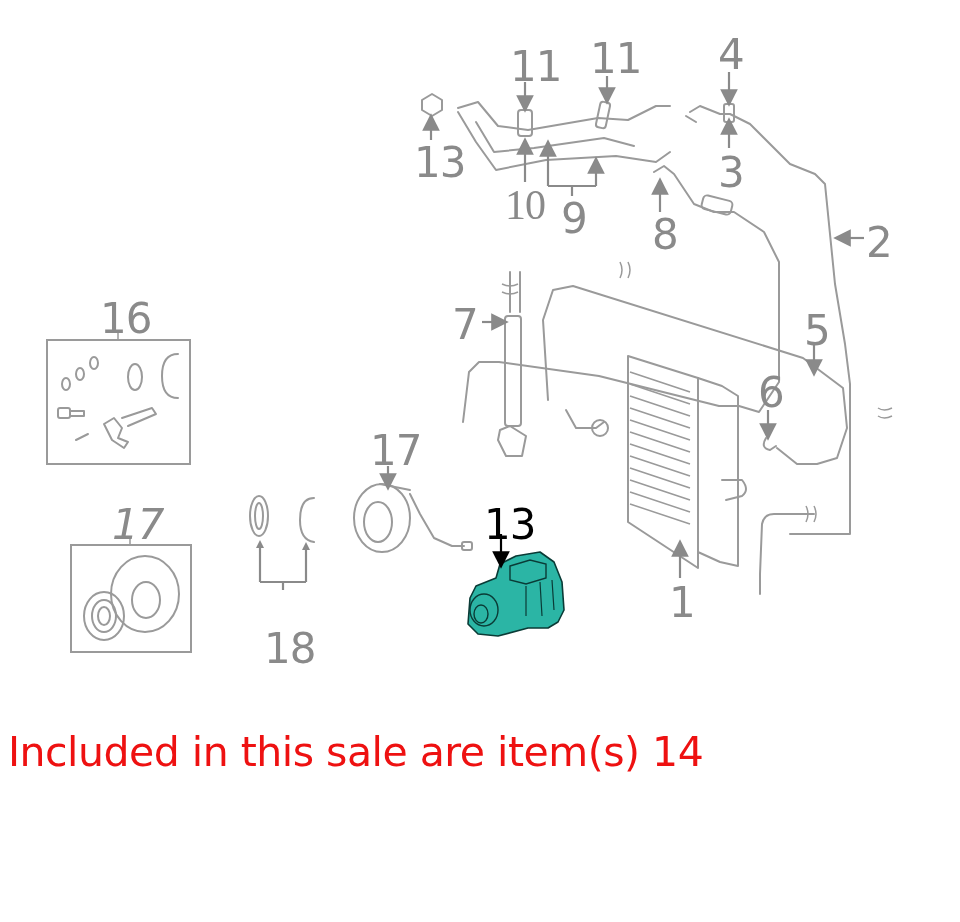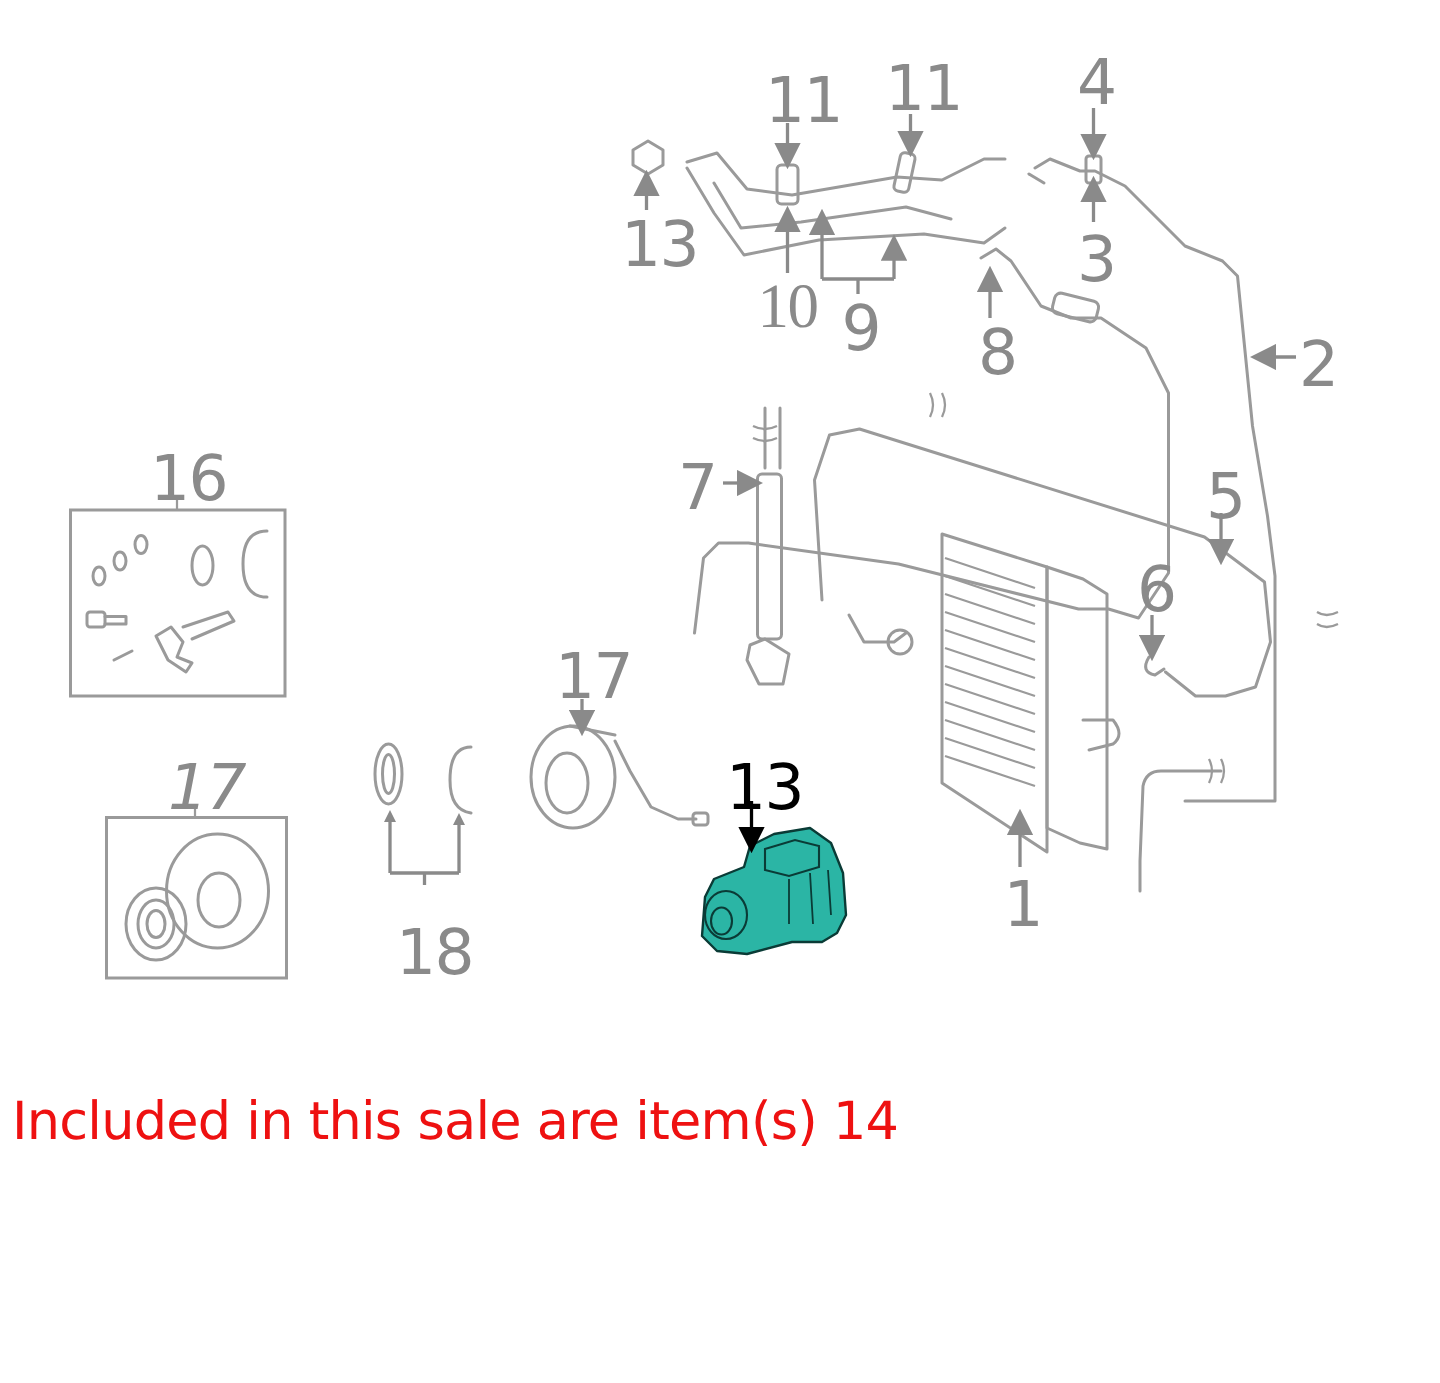--- a/index.html
+++ b/index.html
@@ -3,21 +3,21 @@
 <meta charset="utf-8">
 <style>
   html, body { margin: 0; padding: 0; background: #ffffff; }
   body { width: 960px; height: 922px; position: relative; overflow: hidden;
          font-family: "DejaVu Sans", sans-serif; }
   #diagram { position: absolute; left: 0; top: 0; width: 960px; height: 700px; }
   .callout { position: absolute; font-family: "DejaVu Sans", sans-serif; font-size: 42px;
              color: #8a8a8a; line-height: 1; letter-spacing: -1px; }
   .callout.active { color: #000000; }
   #caption { position: absolute; left: 8px; top: 728px; font-family: "DejaVu Sans", sans-serif;
-             font-size: 35px; color: #ee1111; white-space: nowrap; letter-spacing: -0.5px; }
+             font-size: 41px; color: #ee1111; white-space: nowrap; letter-spacing: -0.5px; }
   svg .g { fill: none; stroke: #9a9a9a; stroke-width: 2; stroke-linecap: round; stroke-linejoin: round; }
   svg .gt { fill: none; stroke: #9a9a9a; stroke-width: 1.5; }
   svg .arr { fill: none; stroke: #8a8a8a; stroke-width: 2.2; }
   svg .box { fill: #ffffff; stroke: #9a9a9a; stroke-width: 2; }
 </style>
 </head>
 <body>
 
 <div id="diagram">
   <svg width="960" height="700" viewBox="0 0 960 700">
@@ -182,16 +182,16 @@
   <span class="callout" style="left:652px;top:214px;">8</span>
   <span class="callout" style="left:561px;top:198px;">9</span>
   <span class="callout" style="left:505px;top:184px;font-family:Liberation Serif, serif;">10</span>
   <span class="callout" style="left:510px;top:46px;">11</span>
   <span class="callout" style="left:590px;top:38px;">11</span>
   <span class="callout" style="left:414px;top:142px;">13</span>
   <span class="callout active" style="left:484px;top:504px;">13</span>
   <span class="callout" style="left:370px;top:430px;">17</span>
   <span class="callout" style="left:100px;top:298px;">16</span>
   <span class="callout" style="left:112px;top:504px;font-style:italic;">17</span>
-  <span class="callout" style="left:264px;top:614px;">18</span>
+  <span class="callout" style="left:264px;top:628px;">18</span>
 </div>
 
 <div id="caption">Included in this sale are item(s) 14</div>
 
 </body></html>

